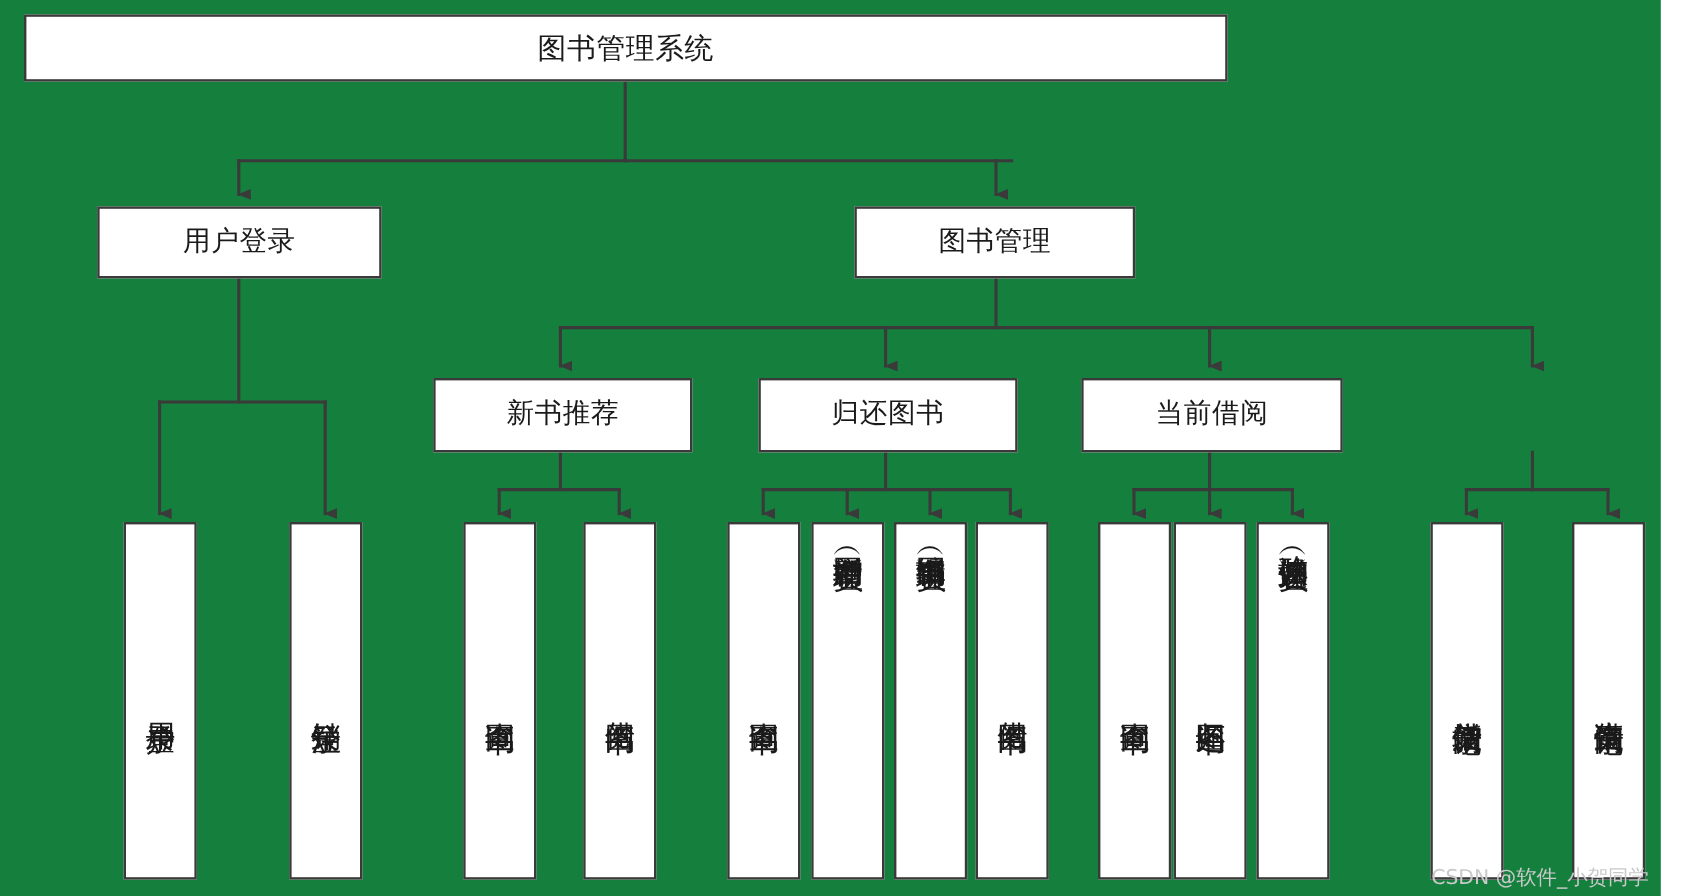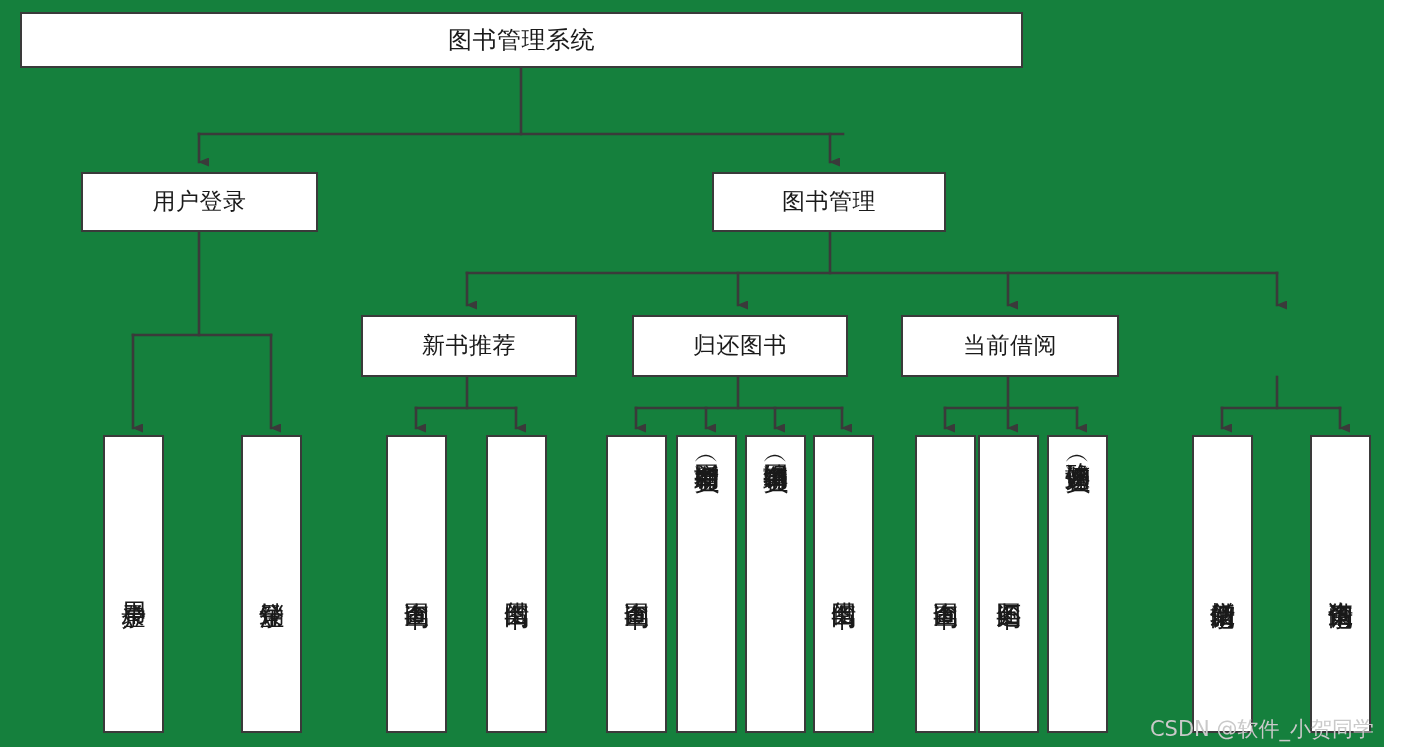--- a/index.html
+++ b/index.html
@@ -66,21 +66,21 @@
     margin: 0 auto;
   }
   .node.vert.centered {
     align-items: center;
     padding-top: 0;
   }
   .watermark {
     position: absolute;
     right: 10px;
     bottom: 4px;
-    font-size: 21px;
+    font-size: 17px;
     color: #c9c9c9;
     white-space: nowrap;
     z-index: 5;
     font-family: "DejaVu Sans", "Liberation Sans", sans-serif;
   }
 </style>
 </head>
 <body>
 
 <div id="canvas">

